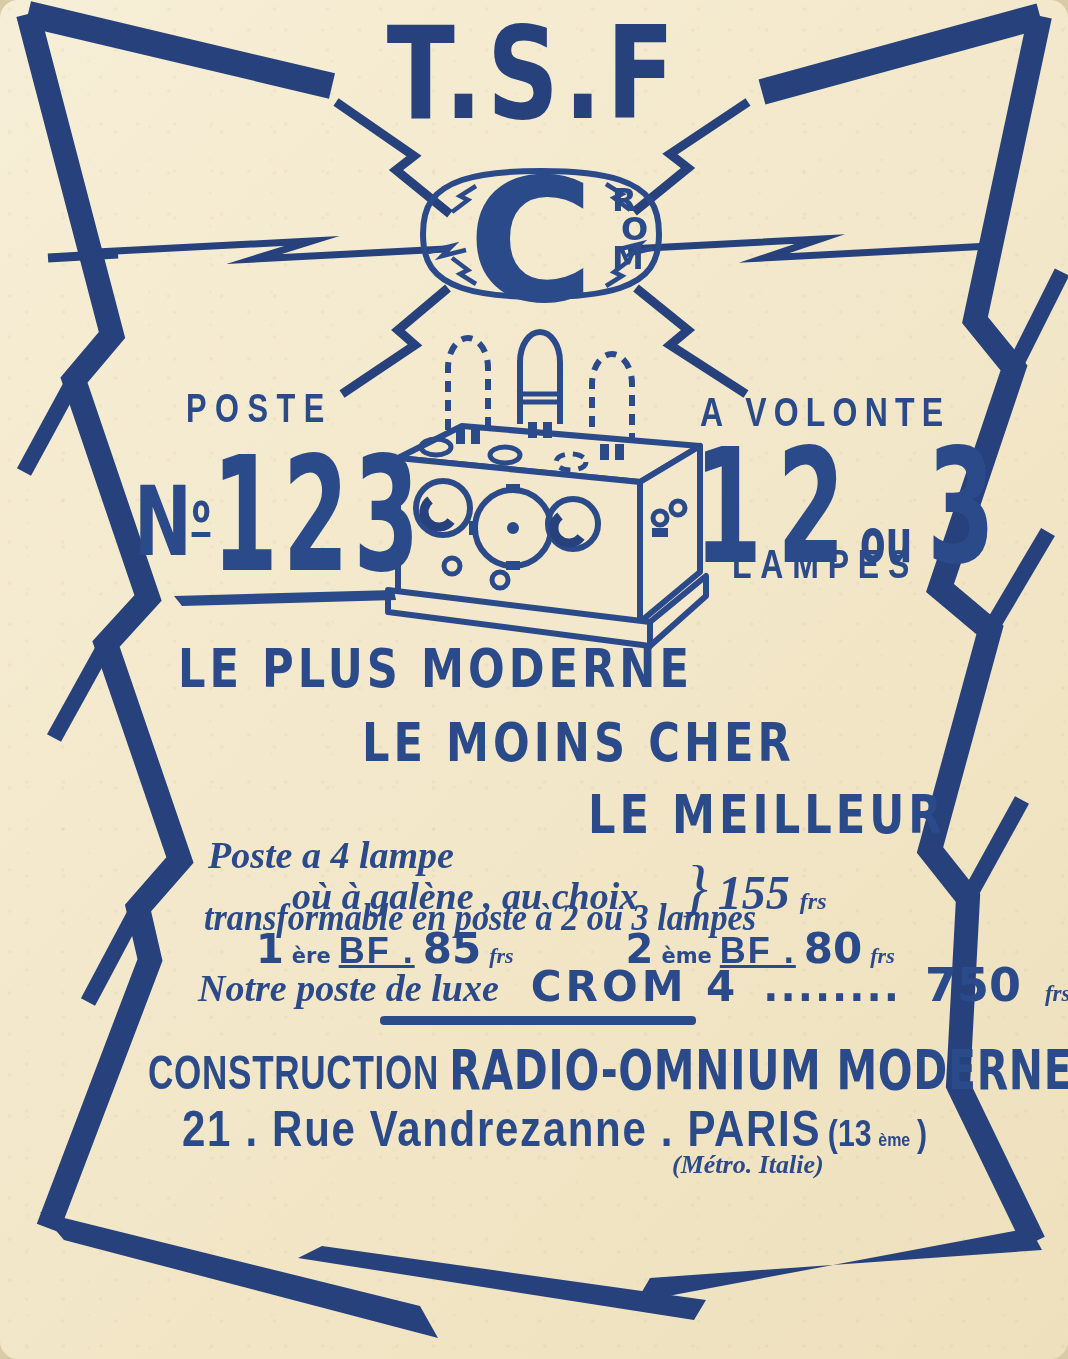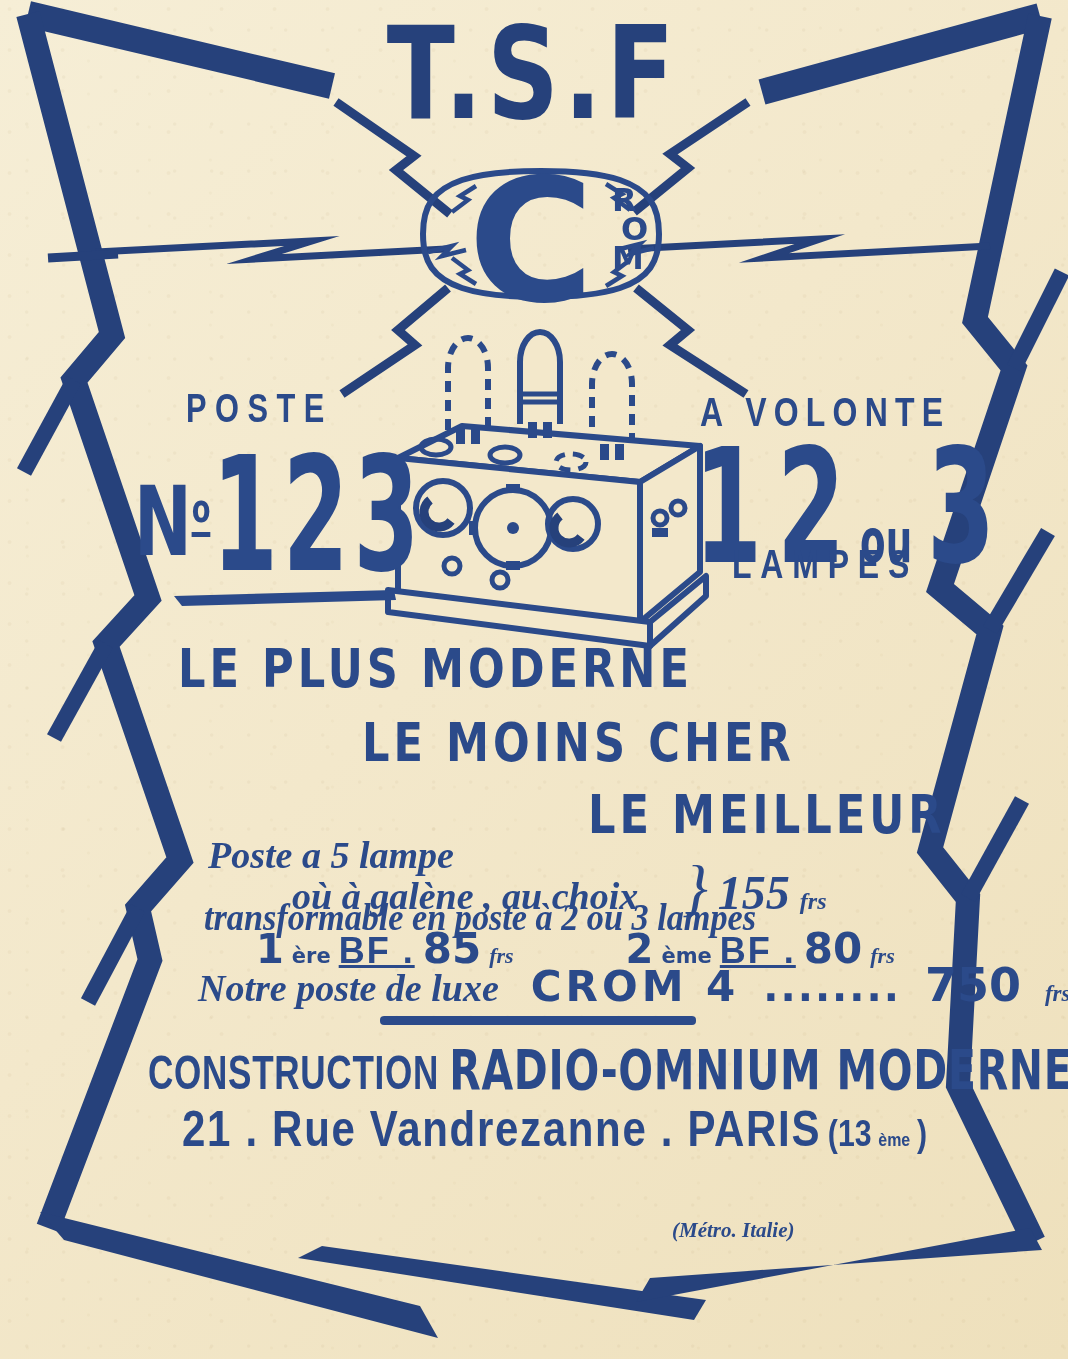--- a/index.html
+++ b/index.html
@@ -11,20 +11,21 @@
   .poster{
     position:relative;width:1068px;height:1359px;margin:0 auto;
     overflow:hidden;
     background:
       radial-gradient(circle at 18% 22%, rgba(150,110,50,.055) 1.3px, transparent 2.4px),
       radial-gradient(circle at 72% 64%, rgba(120,90,40,.05) 1.1px, transparent 2.2px),
       radial-gradient(circle at 45% 85%, rgba(160,120,60,.045) 1px, transparent 2px),
       linear-gradient(135deg,#f6eed6 0%, var(--paper) 45%, #eee0bc 100%);
     background-size: 53px 41px, 37px 47px, 61px 33px, 100% 100%;
     font-family:"Liberation Sans", sans-serif;
+    border-radius:18px;
   }
   .art{position:absolute;inset:0;z-index:1;}
   .art path, .art polyline{fill:none;stroke:var(--ink-deep);stroke-miterlimit:14;}
   .art .s26{stroke-width:26;} .art .s24{stroke-width:24;}
   .art .s16{stroke-width:16;} .art .s9{stroke-width:9;}
   .art .s7{stroke-width:7;} .art .s6{stroke-width:6;stroke:var(--ink);}
   .art .s5{stroke-width:5;stroke:var(--ink);} .art .s45{stroke-width:4.5;stroke:var(--ink);}
   .art .fill{fill:var(--ink-deep);stroke:none;}
   .art .inkfill{fill:var(--ink);stroke:none;}
   .art .face{fill:var(--paper);stroke:var(--ink);stroke-width:6;stroke-linejoin:round;}
@@ -60,21 +61,21 @@
   .bf{left:256px;top:928px;gap:8px;}
   .bf .n{font-size:40px;} .bf .sp{font-size:21px;} .bf .l{font-size:36px;letter-spacing:2px;text-decoration:underline;}
   .bf .p{font-size:42px;} .bf .u{font-size:22px;} .bf .gap{width:96px;}
   .luxe{left:198px;top:962px;gap:24px;}
   .luxe .t{font-size:38px;} .luxe .m{font-size:42px;letter-spacing:4px;margin-left:8px;}
   .luxe .lead{font-size:40px;letter-spacing:2px;} .luxe .p{font-size:46px;} .luxe .u{font-size:23px;}
   .company{left:148px;top:1042px;gap:14px;transform:scaleX(.73);transform-origin:left top;}
   .company .c1{font-size:48px;letter-spacing:1px;} .company .c2{font-size:56px;letter-spacing:1px;font-family:"DejaVu Sans",sans-serif;font-weight:700;}
   .addr{left:182px;top:1104px;gap:8px;transform:scaleX(.84);transform-origin:left top;}
   .addr .a{font-size:50px;letter-spacing:2px;} .addr .d{font-size:36px;} .addr .ds{font-size:19px;} .addr .dc{font-size:36px;}
-  .metro{left:672px;top:1220px;font-size:21px;}
+  .metro{left:672px;top:1152px;font-size:26px;}
   .notice{left:376px;top:1182px;font-size:36px;letter-spacing:1px;}
 </style>
 </head>
 <body>
 
 <div class="poster">
 
   <svg class="art" viewBox="0 0 1068 1359">
 
     <g>
@@ -173,21 +174,21 @@
     <span class="d">2</span>
     <span class="ou">ou</span>
     <span class="d">3</span>
   </div>
   <div class="txt ls lampes">LAMPES</div>
 
   <div class="txt dv slogan s1">LE PLUS MODERNE</div>
   <div class="txt dv slogan s2">LE MOINS CHER</div>
   <div class="txt dv slogan s3">LE MEILLEUR</div>
 
-  <div class="txt script pr1">Poste a 5 lampe</div>
+  <div class="txt script pr1">Poste a 4 lampe</div>
   <div class="txt pr2 row">
     <span class="script t">où à galène , au choix</span>
     <span class="script brace">}</span>
     <span class="script p">155</span>
     <span class="script u sup">frs</span>
   </div>
   <div class="txt script pr3">transformable en poste à 2 ou 3 lampes</div>
   <div class="txt bf row">
     <span class="dv n">1</span>
     <span class="dv sp sup">ère</span>

